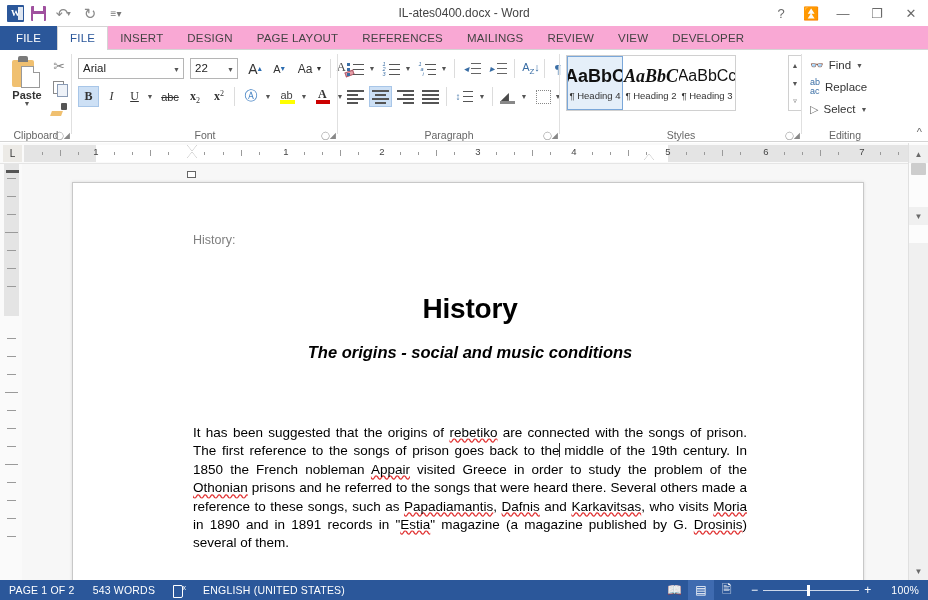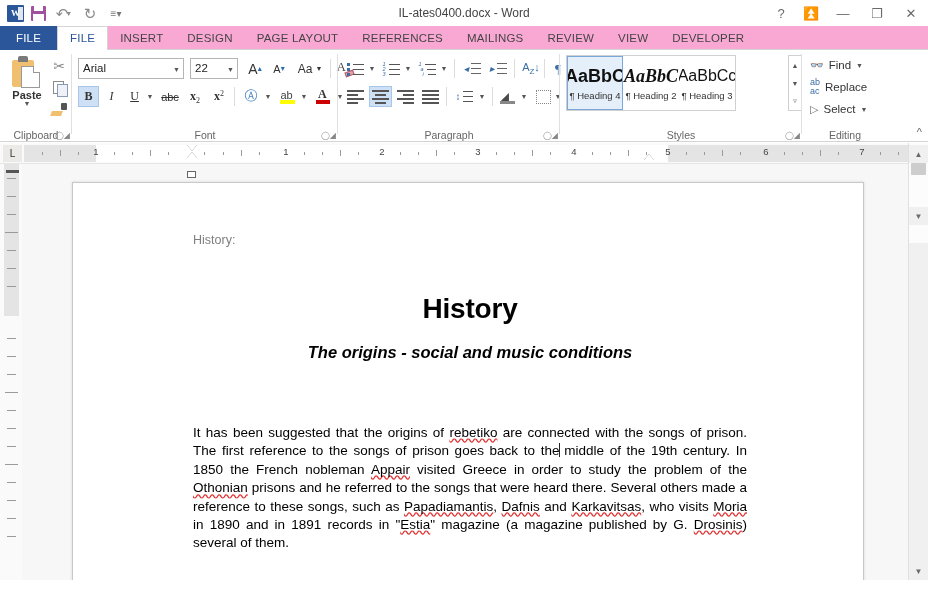--- a/index.html
+++ b/index.html
@@ -747,14 +747,35 @@
   </div>
 
   <div class="vscroll">
     <div class="vs-track-top" style="top:0;height:100px"></div>
     <div class="vs-arrow" style="top:2px">▲</div>
     <div class="vs-thumb" style="top:20px;height:12px"></div>
     <div class="vs-arrow" style="top:64px">▼</div>
     <div class="vs-arrow" style="bottom:0">▼</div>
   </div>
 
+  <div class="status">
+    <div class="st-item">PAGE 1 OF 2</div>
+    <div class="st-item">543 WORDS</div>
+    <div class="st-item">
+        <span class="proof-ico"></span>
+      </div>
+    <div class="st-item">ENGLISH (UNITED STATES)</div>
+    <div class="st-right">
+      <div class="viewbtn">📖</div>
+      <div class="viewbtn active">▤</div>
+      <div class="viewbtn">🖹</div>
+      <div class="zoomslider">
+        <span class="zs-sign">−</span>
+        <span class="zs-line">
+            <span class="zs-knob"></span>
+          </span>
+        <span class="zs-sign">+</span>
+      </div>
+      <div class="zoom-pct">100%</div>
+    </div>
+  </div>
 
 </div>
 
 </body></html>

